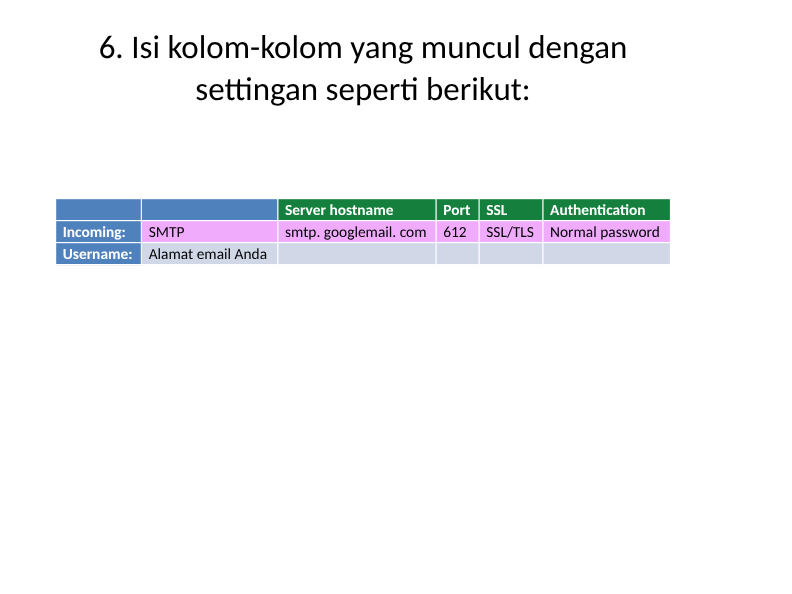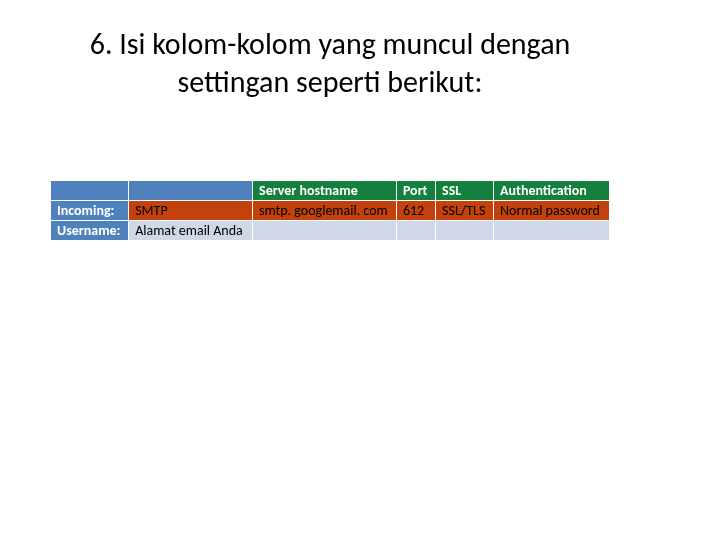--- a/index.html
+++ b/index.html
@@ -35,21 +35,21 @@
     padding: 1px 6px;
     vertical-align: top;
     white-space: nowrap;
   }
   .hdr {
     background: #15803d;
     color: #fff;
     font-weight: 700;
   }
   .bandA td.data { background: #d0d8e8; }
-  .bandB td.data { background: #c2410c; }
+  .bandB td.data { background: #f0abfc; }
   .label {
     background: #4f81bd;
     color: #fff;
     font-weight: 700;
   }
   .empty-blue {
     background: #4f81bd;
   }
   .empty-bandA { background: #d0d8e8; }
   .w1 { width: 80px; }

